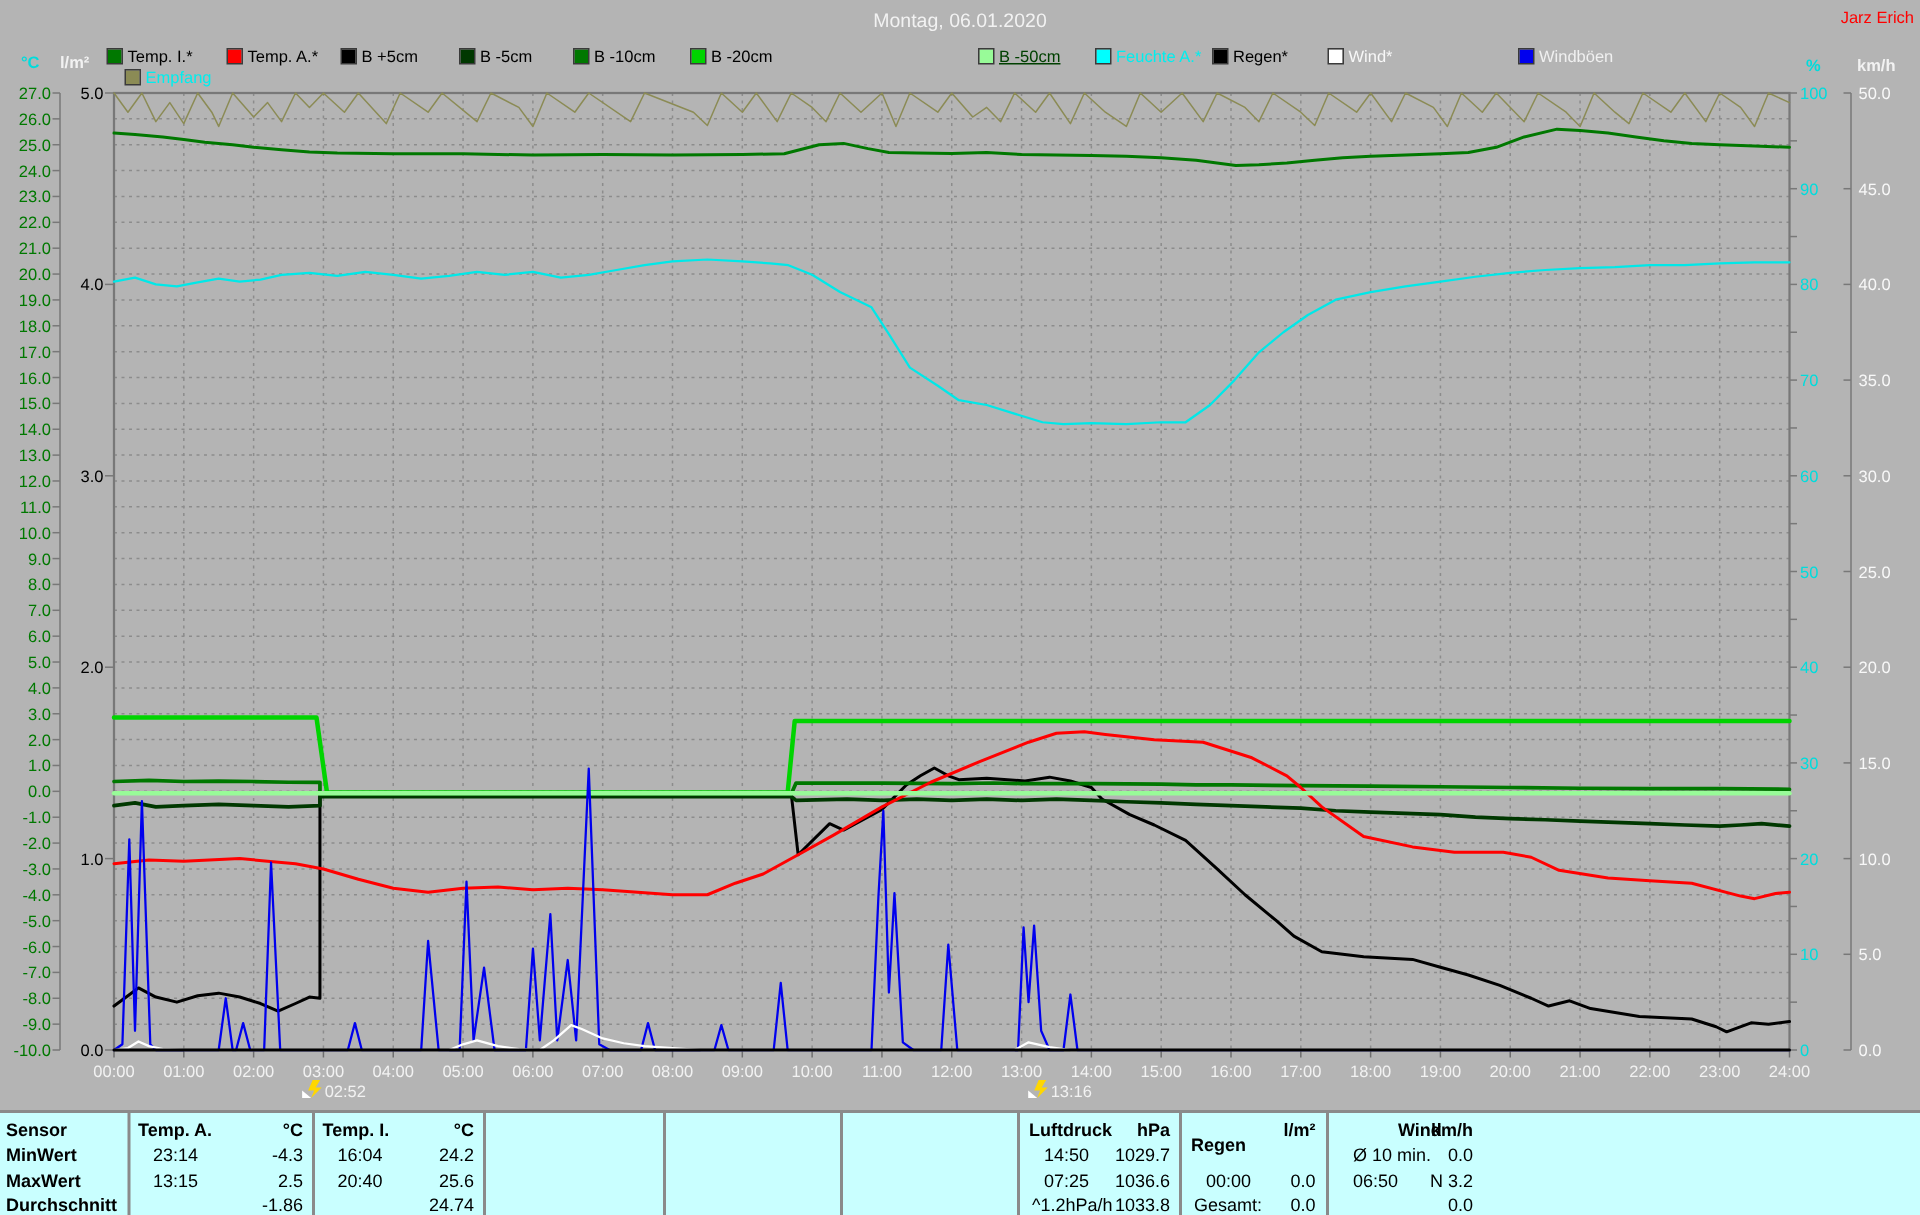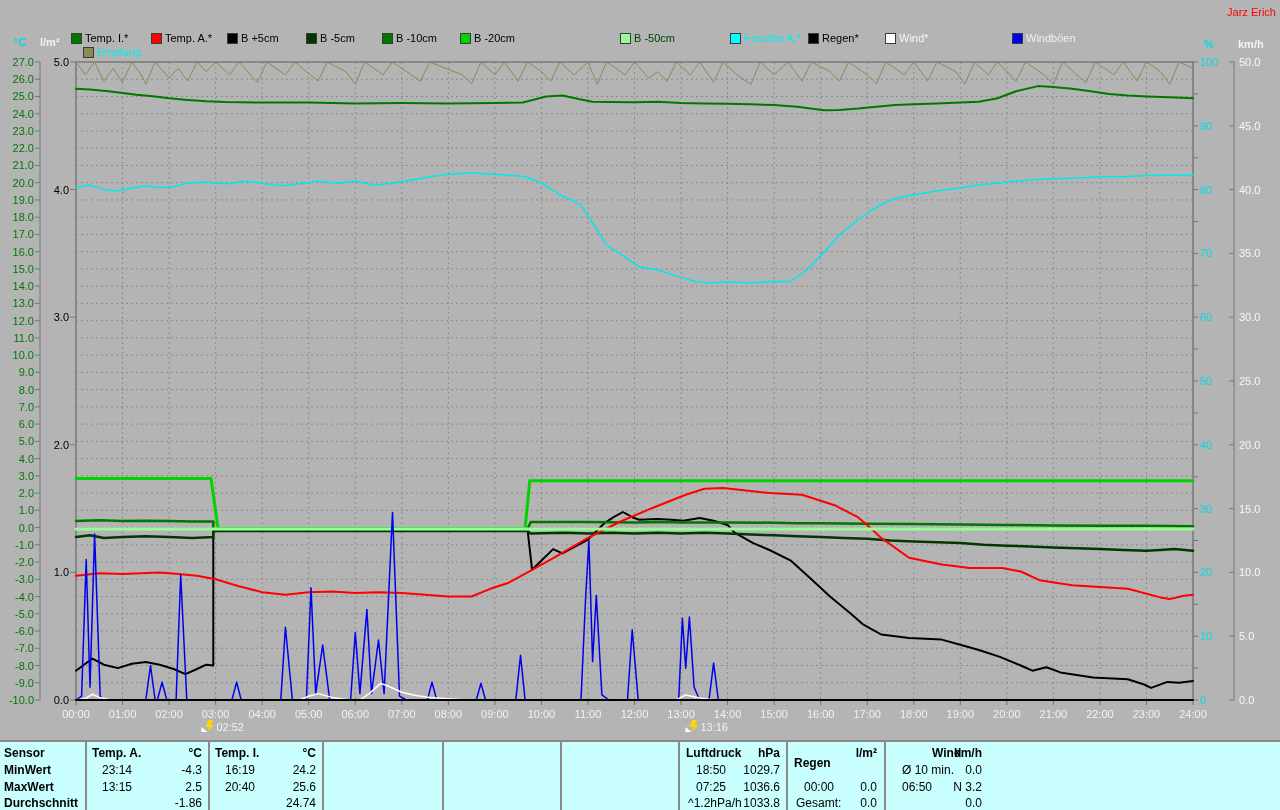--- a/index.html
+++ b/index.html
@@ -19,31 +19,32 @@
   #stats .cell{position:absolute;white-space:nowrap;}
   #stats .hdr{font-weight:bold;}
   #stats .num{text-align:right;}
   #stats .sep{position:absolute;top:0;width:2px;height:70px;background:#8a8a8a;}
 </style>
 </head>
 <body>
 
 <div class="app">
   <div class="titlebar">
+    <span class="page-title">Montag, 06.01.2020</span>
     <span class="watermark">Jarz Erich</span>
   </div>
 
   <div id="legend">
       <div class="leg-item" style="left: 72px; top: 32px; color: rgb(0, 0, 0);"><span class="swatch" style="background: rgb(0, 120, 0);"></span><span>Temp. I.*</span></div>
       <div class="leg-item" style="left: 152px; top: 32px; color: rgb(0, 0, 0);"><span class="swatch" style="background: rgb(255, 0, 0);"></span><span>Temp. A.*</span></div>
       <div class="leg-item" style="left: 228px; top: 32px; color: rgb(0, 0, 0);"><span class="swatch" style="background: rgb(0, 0, 0);"></span><span>B +5cm</span></div>
       <div class="leg-item" style="left: 307px; top: 32px; color: rgb(0, 0, 0);"><span class="swatch" style="background: rgb(0, 56, 0);"></span><span>B -5cm</span></div>
       <div class="leg-item" style="left: 383px; top: 32px; color: rgb(0, 0, 0);"><span class="swatch" style="background: rgb(0, 120, 0);"></span><span>B -10cm</span></div>
       <div class="leg-item" style="left: 461px; top: 32px; color: rgb(0, 0, 0);"><span class="swatch" style="background: rgb(0, 212, 0);"></span><span>B -20cm</span></div>
-      <div class="leg-item" style="left: 621px; top: 32px; color: rgb(0, 64, 0);"><span class="swatch" style="background: rgb(152, 251, 152);"></span><span>B -50cm</span></div>
+      <div class="leg-item" style="left: 653px; top: 32px; color: rgb(0, 64, 0); text-decoration: underline;"><span class="swatch" style="background: rgb(152, 251, 152);"></span><span>B -50cm</span></div>
       <div class="leg-item" style="left: 731px; top: 32px; color: rgb(0, 238, 238);"><span class="swatch" style="background: rgb(0, 255, 255);"></span><span>Feuchte A.*</span></div>
       <div class="leg-item" style="left: 809px; top: 32px; color: rgb(0, 0, 0);"><span class="swatch" style="background: rgb(0, 0, 0);"></span><span>Regen*</span></div>
       <div class="leg-item" style="left: 886px; top: 32px; color: rgb(248, 248, 248);"><span class="swatch" style="background: rgb(255, 255, 255);"></span><span>Wind*</span></div>
       <div class="leg-item" style="left: 965px; top: 32px; color: rgb(240, 240, 240); padding-left: 48px;"><span class="swatch" style="background: rgb(0, 0, 238);"></span><span>Windböen</span></div>
       <div class="leg-item" style="left: 72px; top: 46px; color: rgb(0, 238, 238); padding-left: 12px;"><span class="swatch" style="background: rgb(139, 139, 85);"></span><span>Empfang</span></div>
     </div>
 
   <div class="unit-label" style="left:14px;top:36px;color:#00dcdc;">°C</div>
   <div class="unit-label" style="left:40px;top:36px;color:#f2f2f2;">l/m²</div>
   <div class="unit-label" style="left:1204px;top:38px;color:#00dcdc;">%</div>
@@ -343,28 +344,28 @@
       <div class="cell hdr" style="top: 54px; left: 4px; text-align: right;">Durchschnitt</div>
       <div class="cell hdr" style="top: 4px; left: 92px;">Temp. A.</div>
       <div class="cell hdr num" style="top: 4px; left: 82px; width: 120px;">°C</div>
       <div class="cell " style="top: 21px; left: 102px;">23:14</div>
       <div class="cell num" style="top: 21px; left: 82px; width: 120px;">-4.3</div>
       <div class="cell " style="top: 38px; left: 102px;">13:15</div>
       <div class="cell num" style="top: 38px; left: 82px; width: 120px;">2.5</div>
       <div class="cell num" style="top: 54px; left: 82px; width: 120px;">-1.86</div>
       <div class="cell hdr" style="top: 4px; left: 215px;">Temp. I.</div>
       <div class="cell hdr num" style="top: 4px; left: 196px; width: 120px;">°C</div>
-      <div class="cell " style="top: 21px; left: 225px;">16:19</div>
+      <div class="cell " style="top: 21px; left: 225px;">16:04</div>
       <div class="cell num" style="top: 21px; left: 196px; width: 120px;">24.2</div>
       <div class="cell " style="top: 38px; left: 225px;">20:40</div>
       <div class="cell num" style="top: 38px; left: 196px; width: 120px;">25.6</div>
       <div class="cell num" style="top: 54px; left: 196px; width: 120px;">24.74</div>
       <div class="cell hdr" style="top: 4px; left: 686px;">Luftdruck</div>
       <div class="cell hdr num" style="top: 4px; left: 660px; width: 120px;">hPa</div>
-      <div class="cell " style="top: 21px; left: 696px;">18:50</div>
+      <div class="cell " style="top: 21px; left: 696px;">14:50</div>
       <div class="cell num" style="top: 21px; left: 660px; width: 120px;">1029.7</div>
       <div class="cell " style="top: 38px; left: 696px;">07:25</div>
       <div class="cell num" style="top: 38px; left: 660px; width: 120px;">1036.6</div>
       <div class="cell " style="top: 54px; left: 688px;">^1.2hPa/h</div>
       <div class="cell num" style="top: 54px; left: 660px; width: 120px;">1033.8</div>
       <div class="cell hdr" style="top: 4px; left: 794px; margin-top: 10px;">Regen</div>
       <div class="cell hdr num" style="top: 4px; left: 757px; width: 120px;">l/m²</div>
       <div class="cell " style="top: 38px; left: 804px;">00:00</div>
       <div class="cell num" style="top: 38px; left: 757px; width: 120px;">0.0</div>
       <div class="cell " style="top: 54px; left: 796px;">Gesamt:</div>

